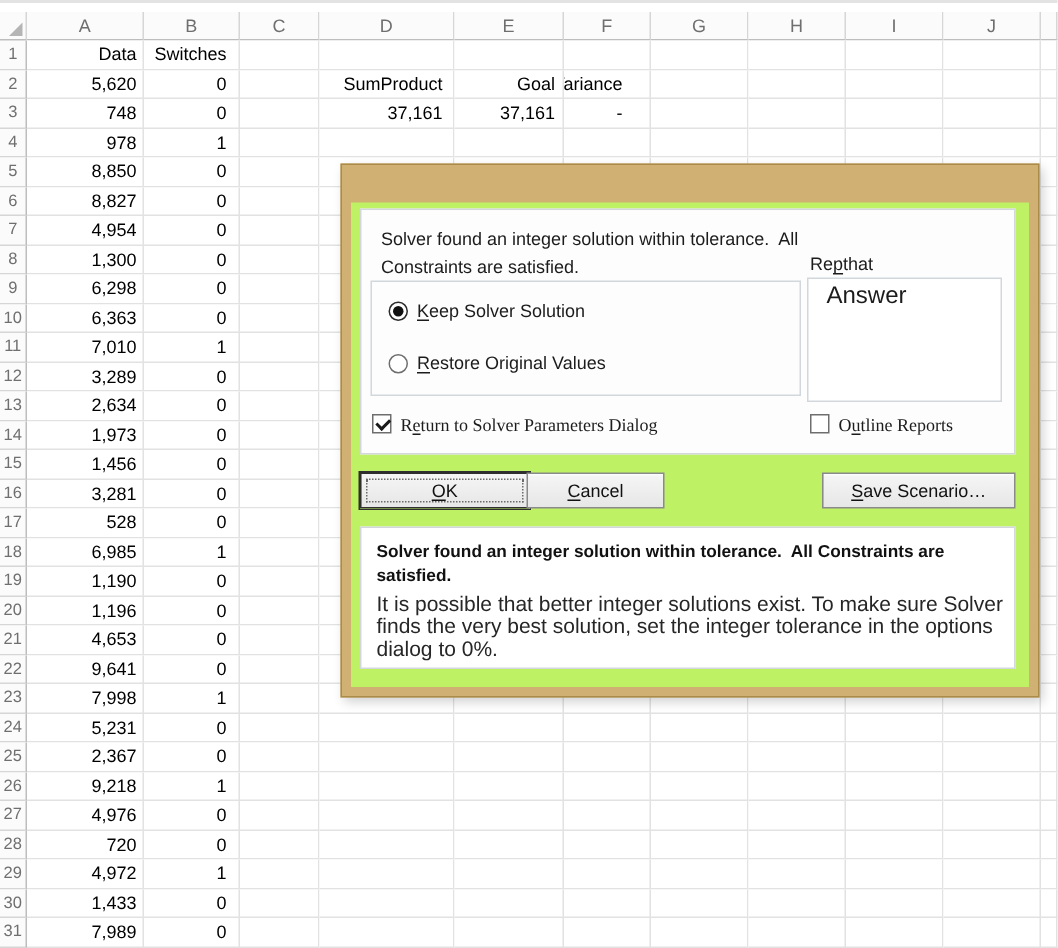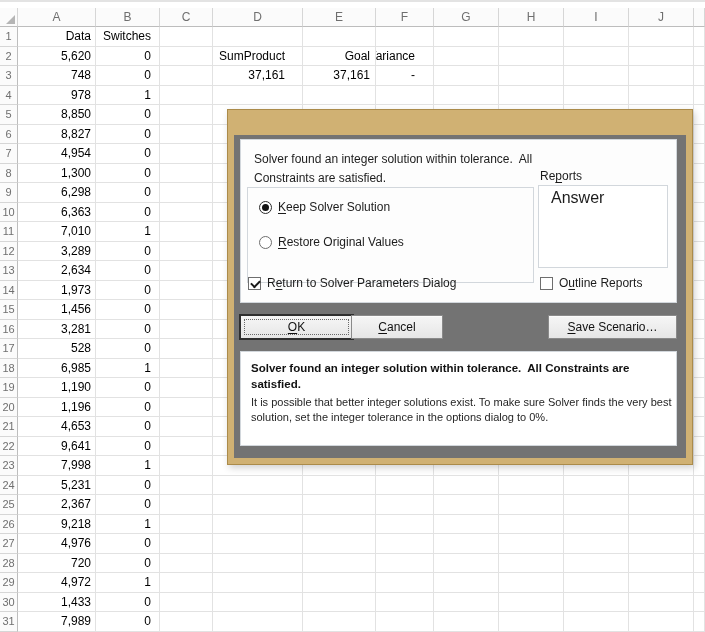--- a/index.html
+++ b/index.html
@@ -29,79 +29,79 @@
   .rownum{
     background:#fbfbfb;border-right:1px solid #bdbdbd;border-bottom:1px solid #d6d6d6;
     color:#6f6f6f;font-size:11px;display:flex;align-items:center;justify-content:center;
   }
   .cell{
     background:#fff;border-right:1px solid #e2e2e2;border-bottom:1px solid #e2e2e2;
     color:#000;font-size:12px;display:flex;align-items:center;justify-content:flex-end;
   }
   .cell.col-A{padding-right:4px;}
   .cell.col-B{padding-right:8px;}
-  .cell.col-D{padding-right:17px;}
+  .cell.col-D{padding-right:7px;}
   .cell.col-E{padding-right:5px;}
   .cell.col-F{padding-right:18px;}
   .cell.dash{padding-right:18px;}
   
   .dialog{
     position:absolute;left:227px;top:109px;width:466px;height:356px;
     background:#d0b173;border:1px solid #ab8b4a;box-sizing:border-box;
     box-shadow:2px 3px 7px rgba(0,0,0,0.18);
   }
   .titlebar{
     height:25px;display:flex;align-items:center;justify-content:center;
     color:#3b3b3b;font-size:14px;position:relative;
   }
   .close-btn{
     position:absolute;right:2px;top:0;width:38px;height:20px;background:#c1453f;
     display:flex;align-items:center;justify-content:center;cursor:pointer;
   }
   .dlg-content{
-    position:absolute;left:6px;right:6px;top:25px;bottom:6px;background:#737373;
+    position:absolute;left:6px;right:6px;top:25px;bottom:6px;background:#bef264;
   }
   .panel{position:absolute;background:#fdfdfd;border:1px solid #d2d7dc;box-sizing:border-box;}
   .top-panel{left:6px;top:4px;width:437px;height:164px;}
   .message{position:absolute;left:13px;top:10px;width:340px;font-size:12px;line-height:19px;color:#1c1c1c;white-space:pre-wrap;}
   .reports-label{position:absolute;left:299px;top:29px;font-size:12px;color:#1c1c1c;}
   .reports-box{position:absolute;left:297px;top:45px;width:130px;height:83px;background:#fff;border:1px solid #d2d7dc;box-sizing:border-box;}
   .reports-item{padding:3px 0 0 12px;font-size:16px;color:#1c1c1c;}
-  .radio-group{position:absolute;left:6px;top:47px;width:287px;height:96px;border:1px solid #d2d7dc;box-sizing:border-box;}
+  .radio-group{position:absolute;left:6px;top:47px;width:287px;height:77px;border:1px solid #d2d7dc;box-sizing:border-box;}
   .radio-row{position:absolute;left:11px;display:flex;align-items:center;}
   .radio{
     width:13px;height:13px;border-radius:50%;background:#fff;border:1px solid #6e6e6e;
     box-sizing:border-box;position:relative;flex:none;
   }
   .radio.selected{border-color:#2b2b2b;}
   .radio.selected::after{
     content:"";position:absolute;left:2px;top:2px;width:7px;height:7px;border-radius:50%;background:#111;
   }
   .ctl-label{font-size:12px;color:#1c1c1c;margin-left:6px;}
-  .cb-row{position:absolute;display:flex;align-items:flex-end;}
+  .cb-row{position:absolute;display:flex;align-items:flex-start;font-family:Liberation Serif, serif;}
   .cb{width:13px;height:13px;background:#fff;border:1px solid #6e6e6e;box-sizing:border-box;position:relative;flex:none;}
   .cb.checked::after{
     content:"";position:absolute;left:2px;top:2px;width:7px;height:4px;
     border-left:2px solid #1a1a1a;border-bottom:2px solid #1a1a1a;transform:rotate(-45deg);
   }
   u{text-decoration:underline;text-underline-offset:2px;}
   .btn{
     position:absolute;height:24px;background:linear-gradient(#f6f6f6,#e6e6e6);
     border:1px solid #8a8a8a;box-sizing:border-box;
     display:flex;align-items:center;justify-content:center;
     font-size:12px;color:#111;box-shadow:inset 0 1px 0 #fcfcfc;cursor:pointer;
   }
   .btn.default{border:1px solid #2f2f2f;box-shadow:0 0 0 1px #2f2f2f;}
   .focus-rect{position:absolute;left:3px;right:3px;top:3px;bottom:3px;border:1px dotted #6a6a6a;}
   .btn-ok{left:6px;top:180px;width:113px;}
   .btn-cancel{left:117px;top:180px;width:92px;}
   .btn-save{left:314px;top:180px;width:129px;}
   .info-panel{left:6px;top:216px;width:437px;height:95px;background:#fff;}
   .info-title{margin:8px 10px 2px 10px;font-size:11.5px;font-weight:700;color:#111;white-space:pre-wrap;width:420px;line-height:16px;}
-  .info-body{margin:3px 10px 0 10px;font-size:11px;color:#262626;line-height:15px;width:424px;}
+  .info-body{margin:3px 10px 0 10px;font-size:14px;color:#262626;line-height:15px;width:424px;}
 </style>
 </head>
 <body>
 
 <div class="top-strip"></div>
 
 <div class="grid">
     <div class="hcell corner"></div>
     <div class="hcell">A</div>
     <div class="hcell">B</div>
@@ -487,21 +487,21 @@
     <div class="cell col-J"></div>
     <div class="cell"></div>
   </div>
 
 <div class="dialog">
   <div class="dlg-content">
 
     <div class="panel top-panel">
       <div class="message">Solver found an integer solution within tolerance.  All Constraints are satisfied.</div>
 
-      <div class="reports-label"><span>Re</span><u>p</u><span>orts</span></div>
+      <div class="reports-label"><span>Re</span><u>p</u><span>that</span></div>
       <div class="reports-box">
         <div class="reports-item">Answer</div>
       </div>
 
       <div class="radio-group">
         <div class="radio-row" style="top:12px;">
           <span class="radio selected"></span>
           <span class="ctl-label"><span></span><u>K</u><span>eep Solver Solution</span></span>
         </div>
         <div class="radio-row" style="top:47px;">

